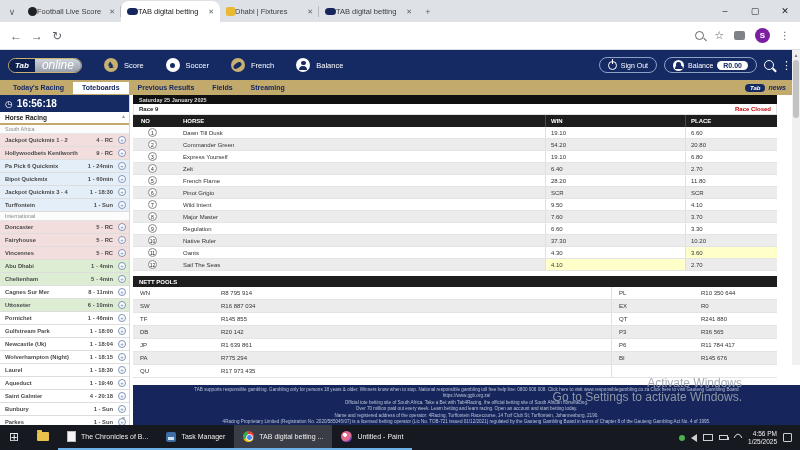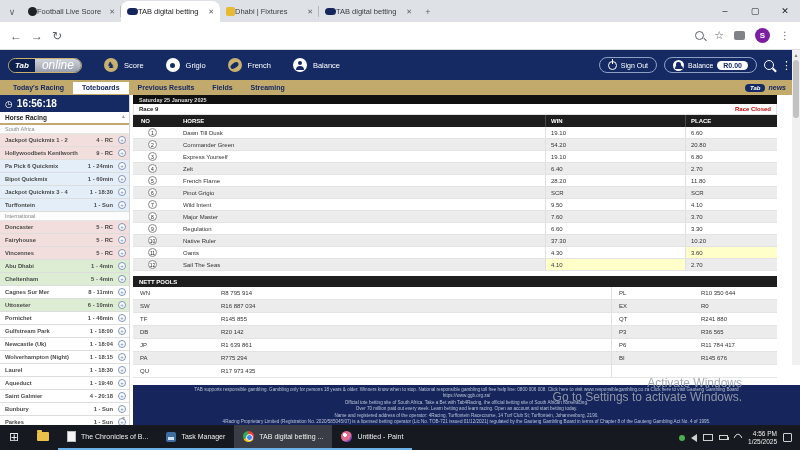--- a/index.html
+++ b/index.html
@@ -195,21 +195,21 @@
   <div class="logo">
     <span class="lt">Tab</span>
     <span class="lo">online</span>
   </div>
   <div class="hnav">
     <span class="hico">♞</span>
     <span>Score</span>
   </div>
   <div class="hnav">
     <span class="hico ball"></span>
-    <span>Grigio</span>
+    <span>Soccer</span>
   </div>
   <div class="hnav">
     <span class="hico rugby"></span>
     <span>French</span>
   </div>
   <div class="hnav">
     <span class="hico person"></span>
     <span>Balance</span>
   </div>
   <div class="hdr-right">

